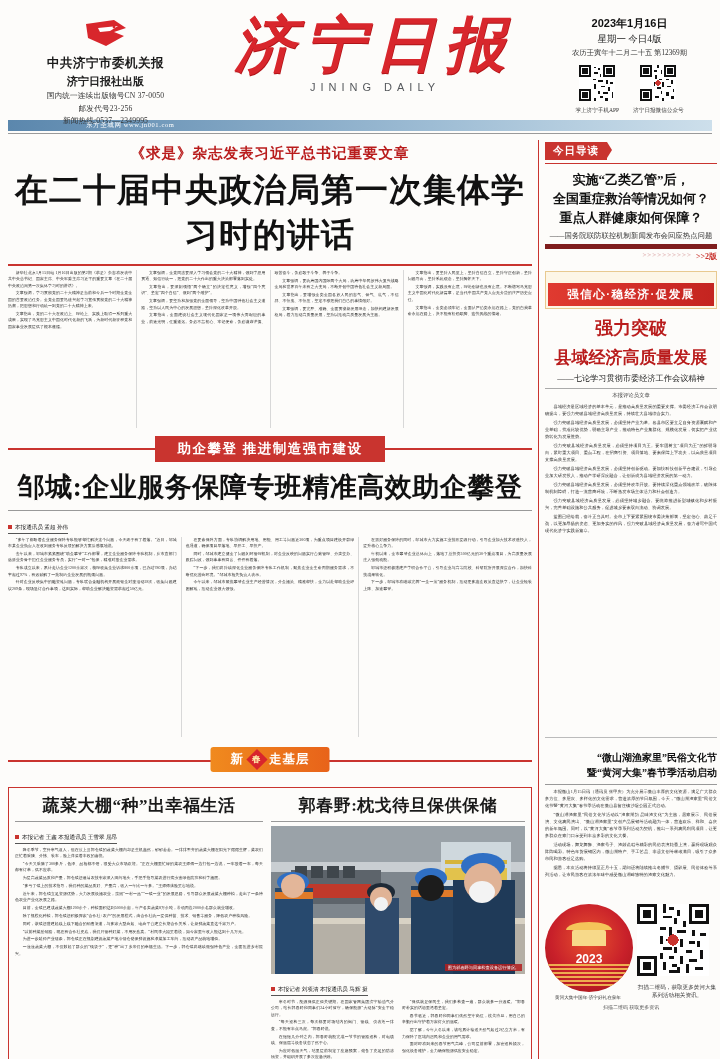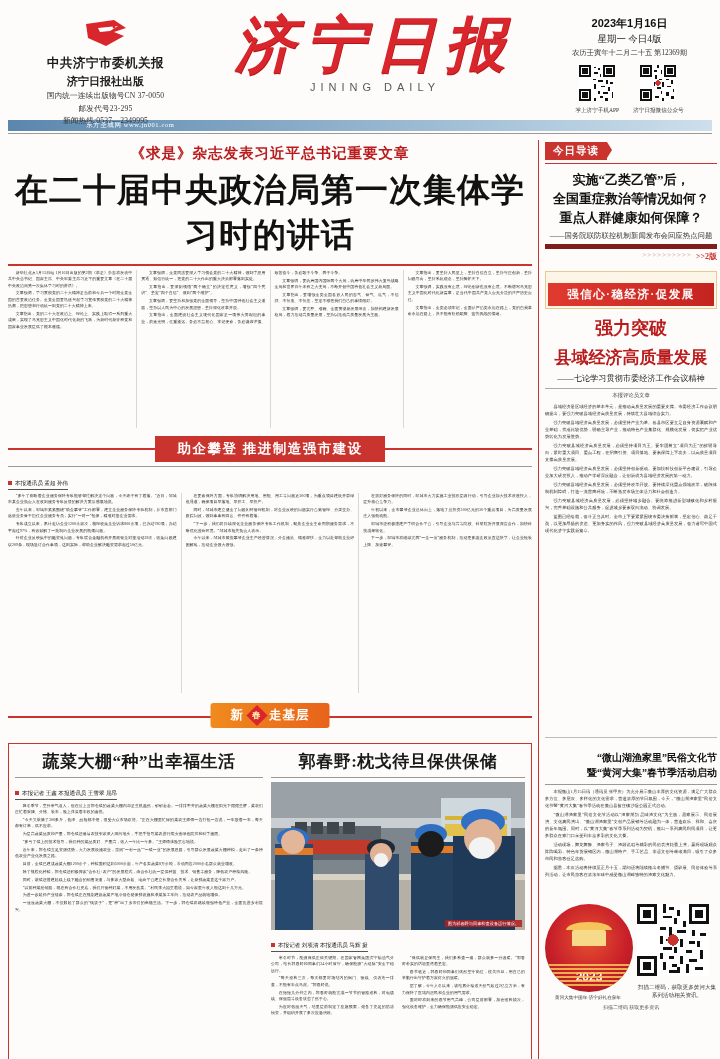--- a/index.html
+++ b/index.html
@@ -116,21 +116,21 @@
   .rc-src { font-size: 5.4px; text-align:center; color:#444; margin: 3px 0 4px; }
 
   .rc-head2 { font-size: 10px; font-weight: bold; text-align:right; line-height:1.5; color:#111; margin-top:6px;}
   .logo-circle { width: 88px; height: 88px; border-radius: 50%;
                  background: radial-gradient(circle at 50% 40%, #e8512e 0%, #c8202a 55%, #9e1418 100%);
                  position: relative; overflow:hidden; margin: 0 auto; }
   .lc-gate { position:absolute; left:50%; top:26px; transform:translateX(-50%);
              width:34px; height:16px; background:#f7d98a; border-radius:2px 2px 0 0; }
   .lc-roof { position:absolute; left:50%; top:18px; transform:translateX(-50%);
              width:46px; height:8px; background:#f5c45a; border-radius:50% 50% 0 0 / 100% 100% 0 0; }
-  .lc-year { position:absolute; left:50%; top:66px; transform:translateX(-50%);
+  .lc-year { position:absolute; left:50%; top:48px; transform:translateX(-50%);
              font-size:12px; color:#fff; font-weight:bold; font-family:"Liberation Sans",sans-serif; }
   .lc-waves { position:absolute; left:0; bottom:6px; width:100%; height:22px;
               background: repeating-linear-gradient(to bottom,#f6c557 0 2px, transparent 2px 4px); opacity:.85; }
   .logo-cap { font-size: 4.6px; text-align:center; color:#333; margin-top:3px; }
   .qr-big { width: 72px; height: 72px; margin: 0 auto; }
   .qr-big-cap { font-size: 5.6px; text-align:center; color:#333; line-height:1.5; margin-top:3px; }
   .footer-note { font-size: 5px; text-align:center; color:#555; margin-top:4px; }
 </style>
 </head>
 <body>
@@ -143,21 +143,21 @@
       <div class="mh-logo-mark">
         <svg width="44" height="30" viewBox="0 0 44 30">
           <path d="M2 6 L30 2 L42 10 L30 14 L40 18 L22 28 L4 20 Z" fill="#d8262c"></path>
           <path d="M14 10 L34 8 L26 13 L16 14 Z" fill="#fff"></path>
           <circle cx="30" cy="9" r="1.4" fill="#d8262c"></circle>
         </svg>
       </div>
       <div class="mh-org">中共济宁市委机关报</div>
       <div class="mh-pub">济宁日报社出版</div>
       <div class="mh-meta">国内统一连续出版物号CN 37-0050</div>
-      <div class="mh-meta">邮发代号23-295</div>
+      <div class="mh-meta">邮发代号23-256</div>
       <div class="mh-meta">新闻热线:0537—2349995</div>
     </div>
 
     <div class="mh-center">
       <div class="mh-title">济宁日报</div>
       <div class="mh-en">JINING DAILY</div>
     </div>
 
     <div class="mh-right">
       <div class="mh-date">2023年1月16日</div>
@@ -266,20 +266,21 @@
           <p>文章指出，全党必须牢记，全面从严治党永远在路上，党的自我革命永远在路上，决不能有松劲歇脚、疲劳厌战的情绪。</p>
         </div>
       </div>
 
       <div>
         <div class="sec-banner-wrap">
           <div class="sec-banner-line"></div>
           <div class="sec-banner">助企攀登  推进制造强市建设</div>
           <div class="sec-banner-line"></div>
         </div>
+        <div class="sec-title">邹城:企业服务保障专班精准高效助企攀登</div>
         <div class="rule-gray"></div>
         <div style="margin-top:4px;">
           <span class="byline"><span class="sq"></span><span>本报通讯员  孟超  孙伟</span></span>
         </div>
         <div class="tcols c3 col-rule-4" style="height:200px;overflow:hidden;">
           <p>“多年了都盼着企业服务保障专班能够帮忙解决这个问题，今天终于有了着落。”近日，邹城市某企业负责人在收到服务专班反馈的解决方案后感慨地说。</p>
           <p>去年以来，邹城市紧紧围绕“助企攀登”工作部署，建立企业服务保障专班机制，从市直部门选派业务骨干担任企业服务专员，实行“一对一”包保，精准对接企业需求。</p>
           <p>专班成立以来，累计走访企业1200余家次，梳理收集企业诉求800余项，已办结780项，办结率超过97%，有效破解了一批制约企业发展的瓶颈问题。</p>
           <p>针对企业反映集中的融资难问题，专班联合金融机构开展政银企对接活动28次，收集问题建议209条，现场签订合作事项，达田实际，帮助企业解决融资需求超过50亿元。</p>
           <p>在要素保障方面，专班协调解决用地、用能、用工等问题近300项，为重点项目建设开辟绿色通道，确保项目早落地、早开工、早投产。</p>

